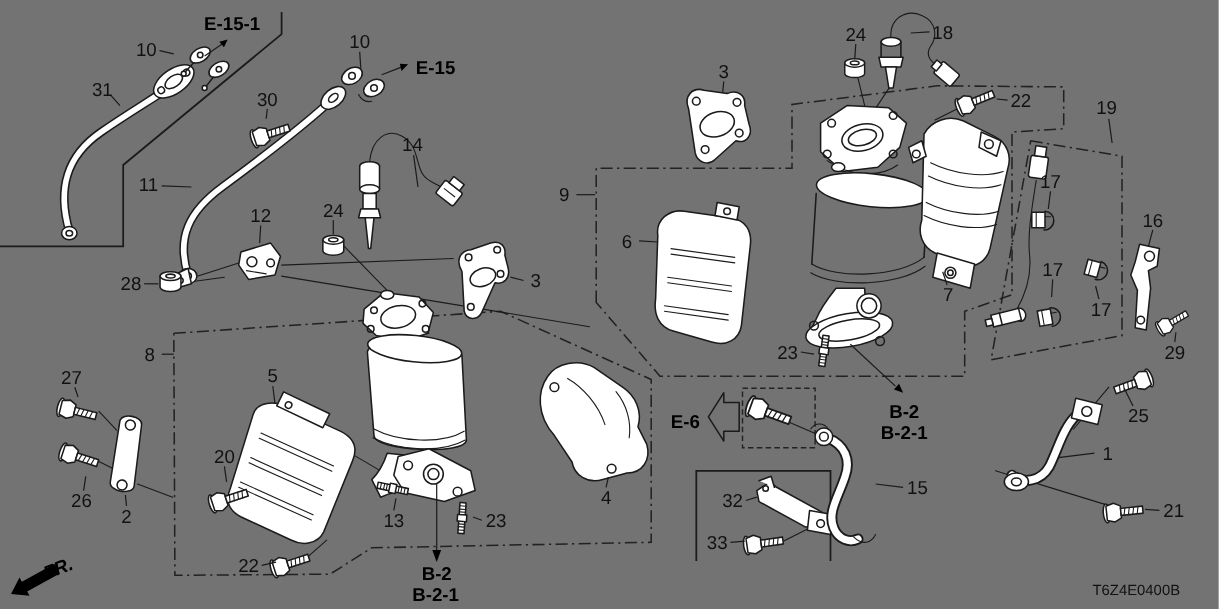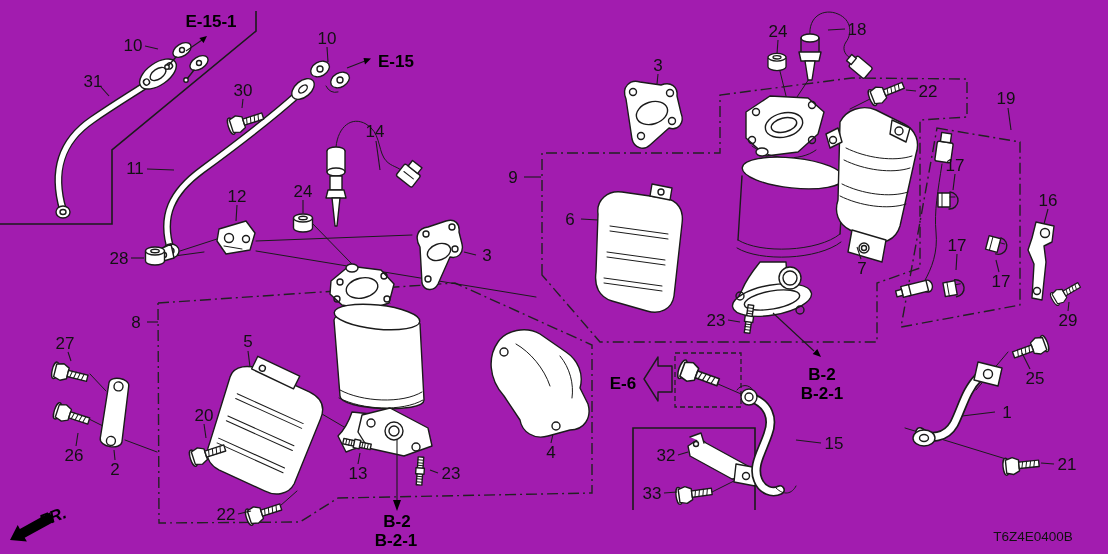--- a/index.html
+++ b/index.html
@@ -1,16 +1,16 @@
 <!DOCTYPE html>
 <html><head>
 <meta charset="utf-8">
 <style>
   html,body{margin:0;padding:0;background:#fff;}
-  .stage{width:1108px;height:554px;position:relative;background:#a21caf;overflow:hidden;}
+  .stage{width:1108px;height:554px;position:relative;background:#737373;overflow:hidden;}
   svg{display:block;}
   .part{stroke:#1b1b1b;stroke-width:1.4;stroke-linejoin:round;stroke-linecap:round;fill:none;}
   .wh{fill:#fff;}
   .thin{stroke:#1b1b1b;stroke-width:1;fill:none;stroke-linecap:round;}
   .tube-o{stroke:#1b1b1b;stroke-width:8;fill:none;stroke-linecap:round;}
   .tube-i{stroke:#fff;stroke-width:5.2;fill:none;stroke-linecap:round;}
   .band-o{stroke:#1b1b1b;stroke-width:10;fill:none;stroke-linecap:round;}
   .band-i{stroke:#fff;stroke-width:6.6;fill:none;stroke-linecap:round;}
   .dashdot{stroke:#222;stroke-width:1.4;fill:none;stroke-dasharray:11 4 2 4;}
   .dashed{stroke:#222;stroke-width:1.3;fill:none;stroke-dasharray:5 3;}

